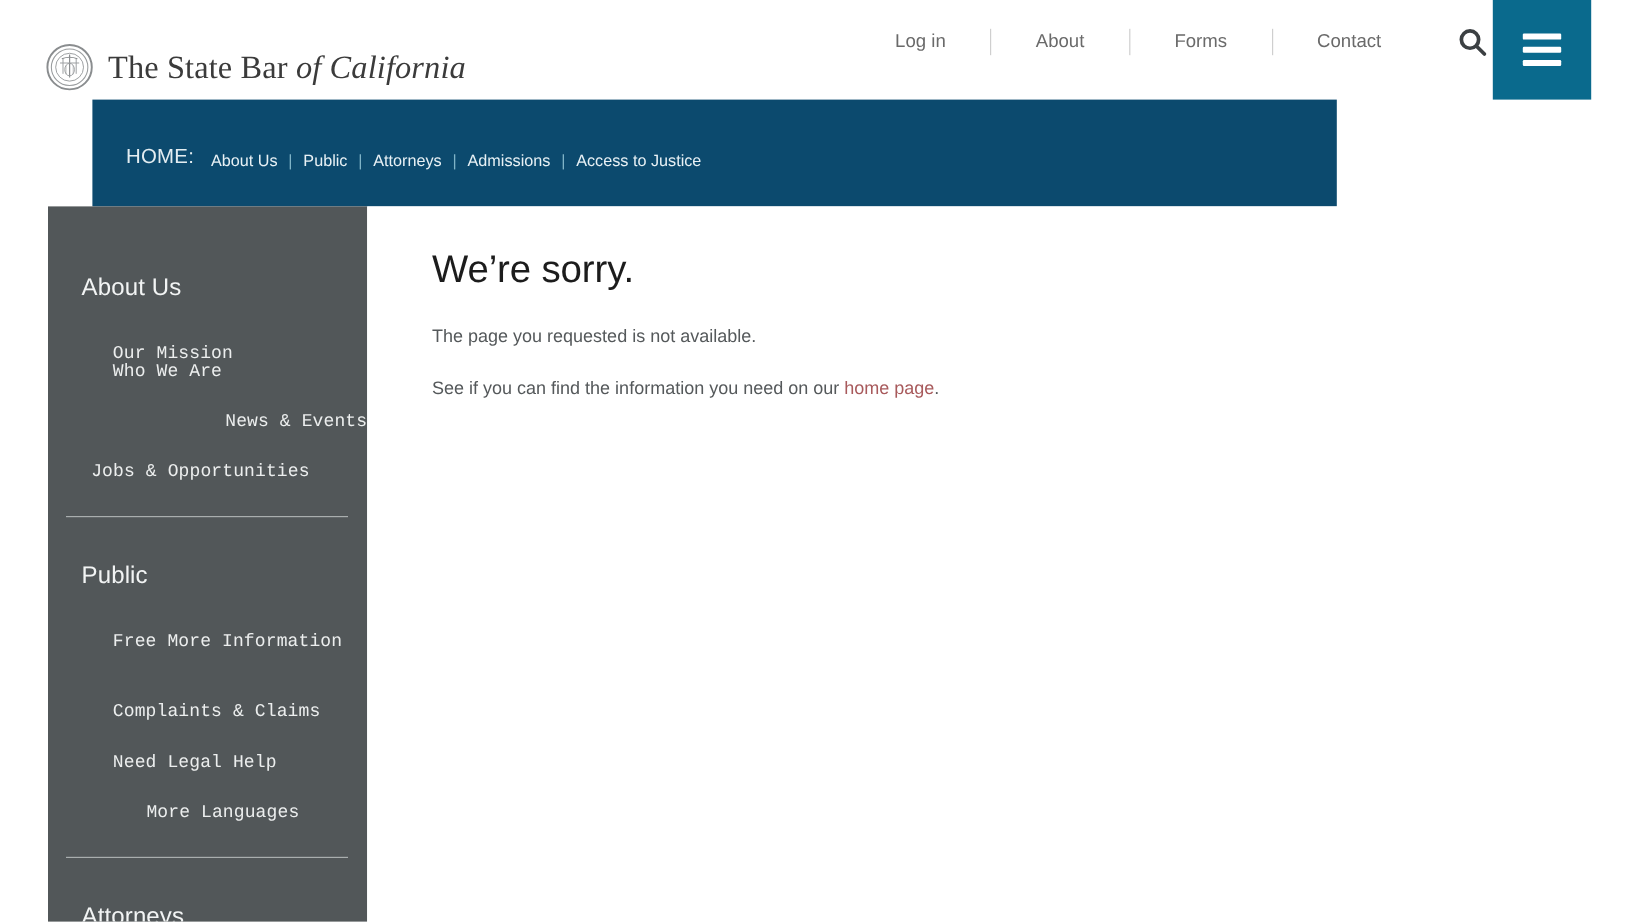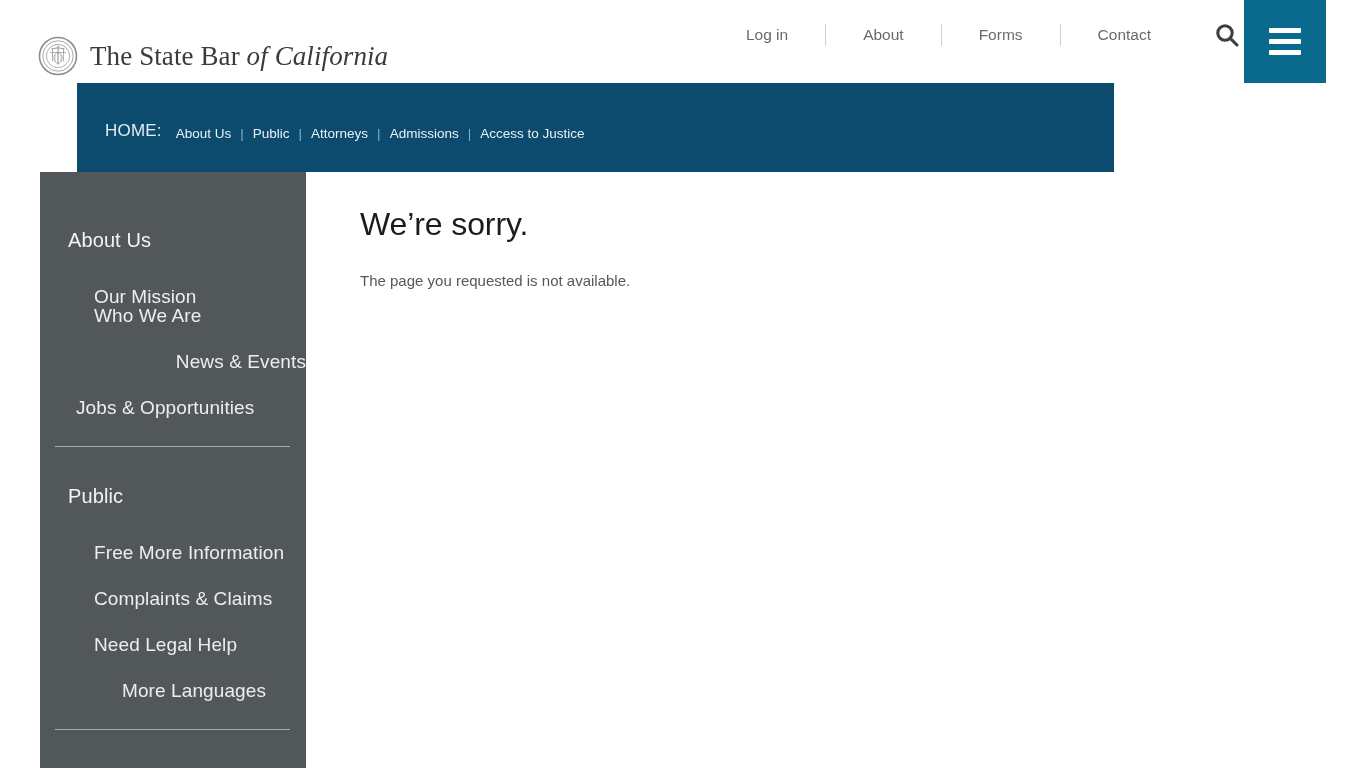--- a/index.html
+++ b/index.html
@@ -182,26 +182,27 @@
     font-size: 20px;
     color: #f2f4f4;
     text-decoration: none;
     padding: 0 0 0 28px;
     line-height: 1;
     font-weight: 400;
     letter-spacing: 0.1px;
   }
   .side-item {
     display: block;
-    font-size: 19px;
+    font-size: 15px;
     color: #eceeee;
     text-decoration: none;
     padding: 0 0 0 54px;
     line-height: 1;
     letter-spacing: 0.1px;
+    font-family: Liberation Mono, monospace;
   }
   .side-divider {
     height: 1px;
     background: #a9aeae;
     margin: 0 16px 0 15px;
   }
 
   .content {
     position: absolute;
     left: 306px;
@@ -309,34 +310,35 @@
       <a class="side-item" href="#" style="">Who We Are</a>
       <a class="side-item" href="#" style="margin-top:27px;text-align:right;">News &amp; Events</a>
       <a class="side-item" href="#" style="margin-top:27px;padding-left:36px;">Jobs &amp; Opportunities</a>
     </div>
 
     <div class="side-divider" style="margin-top:29px;"></div>
 
     <div class="side-group" style="padding-top:39px;">
       <a class="side-head" href="#">Public</a>
       <a class="side-item" href="#" style="margin-top:37px;">Free More Information</a>
-      <a class="side-item" href="#" style="margin-top:27px;">Complaints &amp; Claims</a>
+      <a class="side-item" href="#" style="margin-top:44px;">Complaints &amp; Claims</a>
       <a class="side-item" href="#" style="margin-top:27px;">Need Legal Help</a>
       <a class="side-item" href="#" style="margin-top:27px;margin-left:28px;">More Languages</a>
     </div>
 
     <div class="side-divider" style="margin-top:29px;"></div>
 
     <div class="side-group" style="padding-top:39px;">
       <a class="side-head" href="#">Attorneys</a>
     </div>
 
   </nav>
 
   <main class="content">
     <h1>We’re sorry.</h1>
 
     <p class="p1">The page you requested is not available.</p>
 
+    <p class="p2"><span>See if you can find the information you need on our </span><a class="inline-link" href="#">home page</a><span>.</span></p>
 
   </main>
 
 </div>
 
 </body></html>

